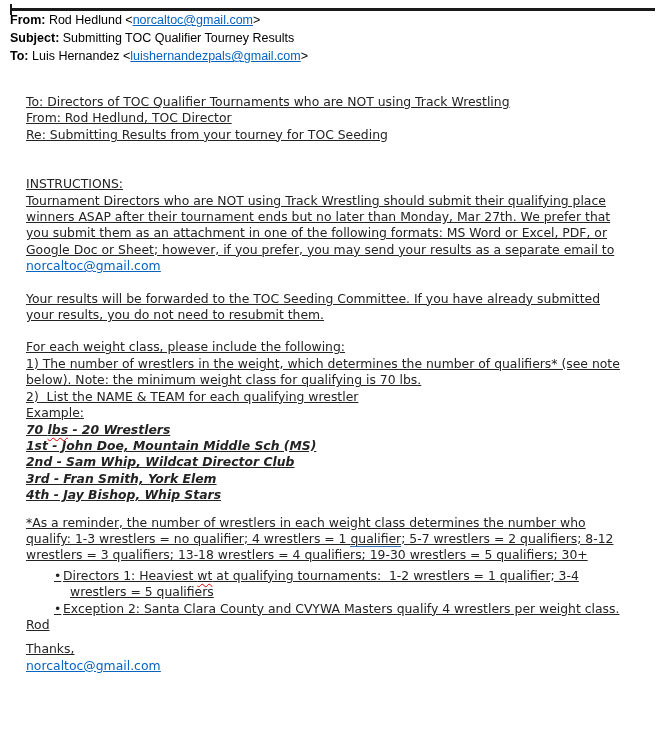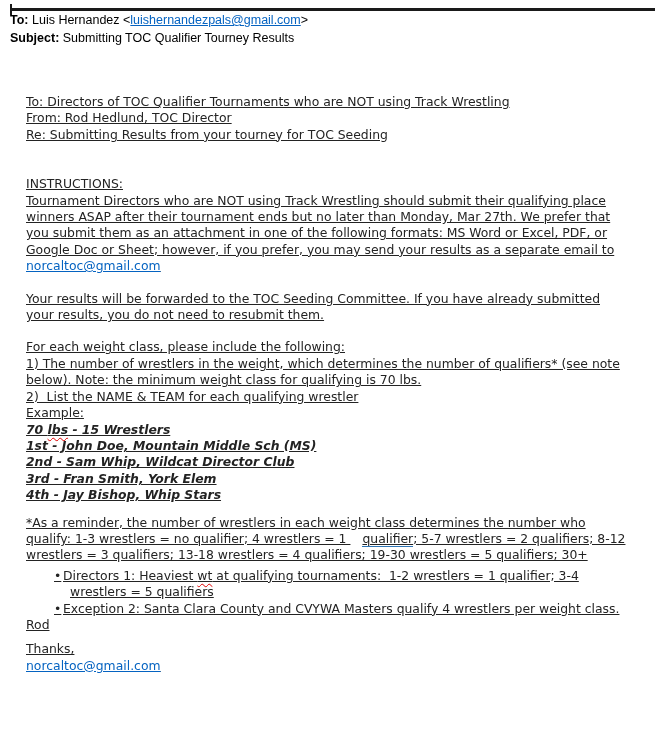--- a/index.html
+++ b/index.html
@@ -33,39 +33,40 @@
   .line{white-space:pre-wrap;}
   .gap2{margin-top:33px;}
   .gap1{margin-top:16px;}
   .gap1s{margin-top:11px;}
   .example-line{font-weight:700;font-style:italic;}
   .squiggle{
     text-decoration:underline;text-decoration-style:wavy;
     text-decoration-color:var(--squiggle);text-decoration-thickness:1px;
     text-underline-offset:3px;text-decoration-skip-ink:none;text-align:center;
   }
-  .blue-underline{border-bottom:1.5px solid var(--underline);margin-left:12px;}
+  .blue-underline{border-bottom:1.5px solid var(--underline);}
   .bullets{margin-top:4px;}
   .bullet-row{display:flex;}
   .bullet-glyph{flex:none;width:9px;margin-left:28px;}
   .bullet-lines{flex:1;min-width:0;}
   .cont{margin-left:7px;}
   .closing{margin-top:8px;}
 </style>
 </head>
 <body>
 
 <div>
 
   <div class="top-rule-cap"></div>
   <div class="top-rule"></div>
 
   <div class="email-header">
+    <div class="hrow"><b>From:</b><span> Rod Hedlund &lt;</span><a class="link" href="#">norcaltoc@gmail.com</a><span>&gt;</span></div>
+    <div class="hrow"><b>Subject:</b><span> Submitting TOC Qualifier Tourney Results</span></div>
     <div class="hrow"><b>To:</b><span> Luis Hernandez &lt;</span><a class="link" href="#">luishernandezpals@gmail.com</a><span>&gt;</span></div>
-    <div class="hrow"><b>Subject:</b><span> Submitting TOC Qualifier Tourney Results</span></div>
   </div>
 
   <div class="email-body">
 
     <div class="line">To: Directors of TOC Qualifier Tournaments who are NOT using Track Wrestling</div>
     <div class="line">From: Rod Hedlund, TOC Director</div>
     <div class="line">Re: Submitting Results from your tourney for TOC Seeding</div>
 
     <div class="line gap2">INSTRUCTIONS:</div>
     <div class="line">Tournament Directors who are NOT using Track Wrestling should submit their qualifying place</div>
@@ -76,21 +77,21 @@
 
     <div class="line gap1">Your results will be forwarded to the TOC Seeding Committee. If you have already submitted</div>
     <div class="line">your results, you do not need to resubmit them.</div>
 
     <div class="line gap1">For each weight class, please include the following:</div>
     <div class="line">1) The number of wrestlers in the weight, which determines the number of qualifiers* (see note</div>
     <div class="line">below). Note: the minimum weight class for qualifying is 70 lbs.</div>
     <div class="line">2)  List the NAME &amp; TEAM for each qualifying wrestler</div>
     <div class="line">Example:</div>
 
-    <div class="line example-line"><span>70 </span><span class="squiggle">lbs</span><span> - 15 Wrestlers</span></div>
+    <div class="line example-line"><span>70 </span><span class="squiggle">lbs</span><span> - 20 Wrestlers</span></div>
     <div class="line example-line">1st - John Doe, Mountain Middle Sch (MS)</div>
     <div class="line example-line">2nd - Sam Whip, Wildcat Director Club</div>
     <div class="line example-line">3rd - Fran Smith, York Elem</div>
     <div class="line example-line">4th - Jay Bishop, Whip Stars</div>
 
     <div class="line gap1s">*As a reminder, the number of wrestlers in each weight class determines the number who</div>
     <div class="line"><span>qualify: 1-3 wrestlers = no qualifier; 4 wrestlers = 1 </span><span class="blue-underline">qualifier</span><span>; 5-7 wrestlers = 2 qualifiers; 8-12</span></div>
     <div class="line">wrestlers = 3 qualifiers; 13-18 wrestlers = 4 qualifiers; 19-30 wrestlers = 5 qualifiers; 30+</div>
 
     <div class="bullets">

